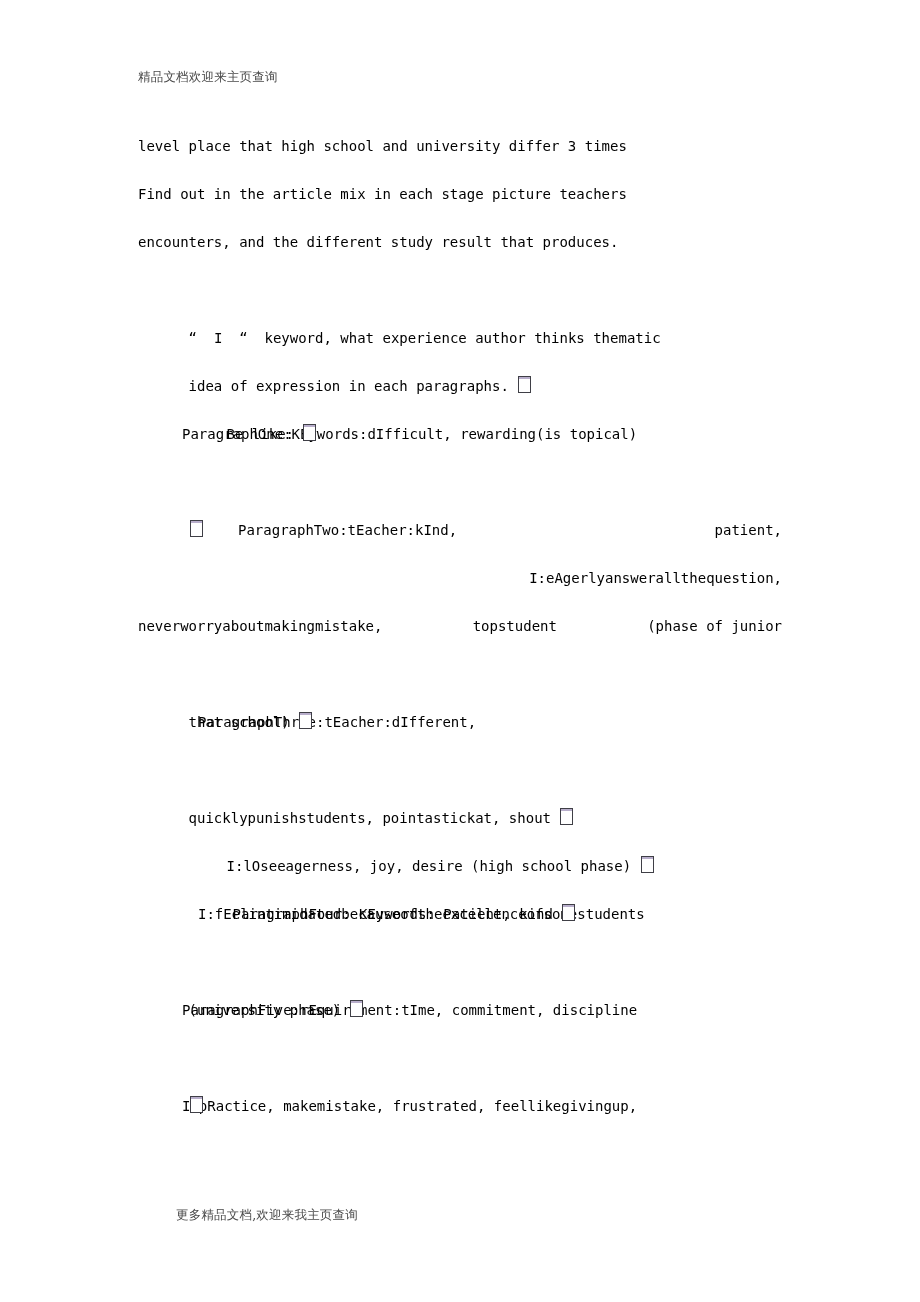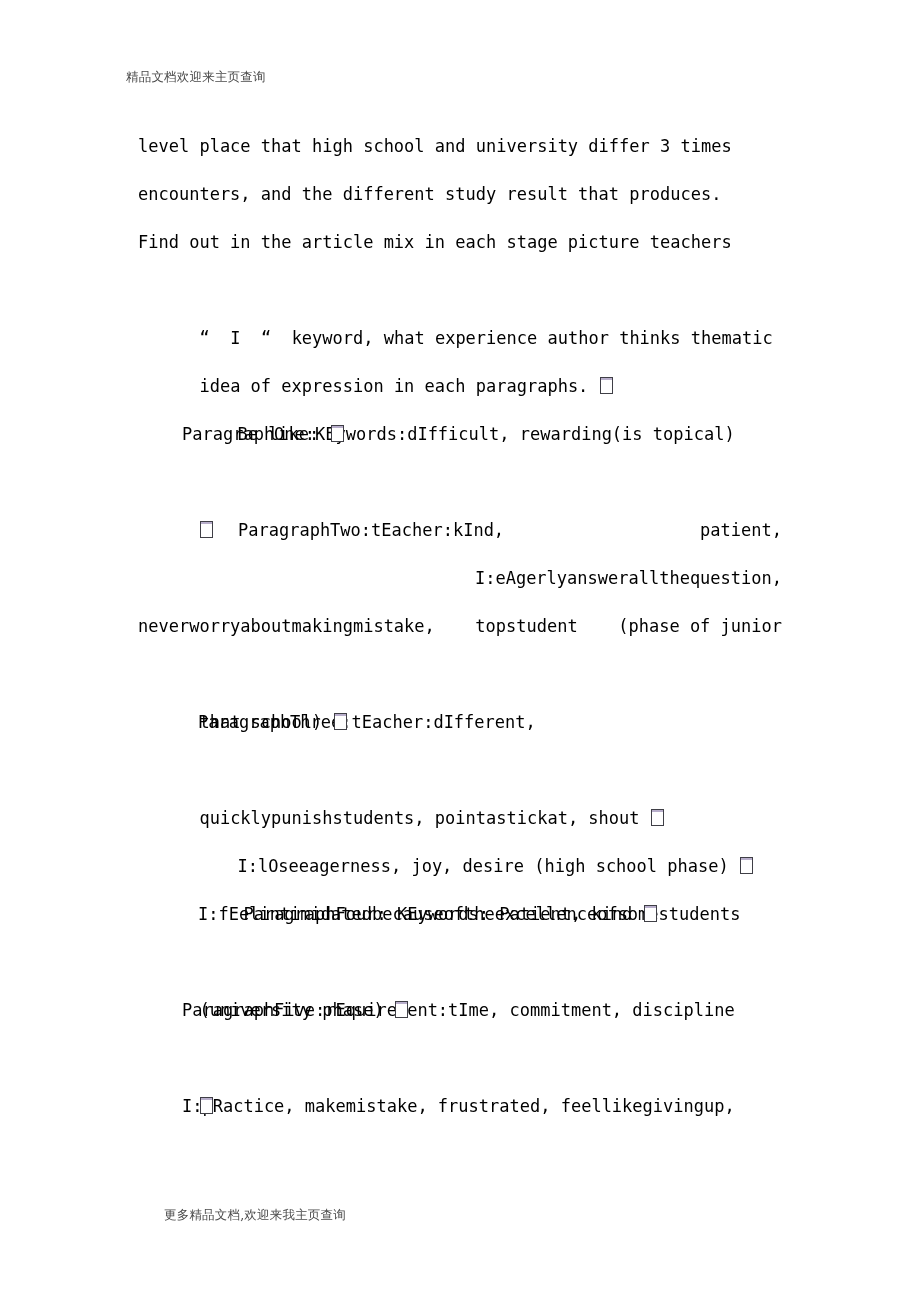--- a/index.html
+++ b/index.html
@@ -17,42 +17,42 @@
 
   .page {
     position: absolute;
     inset: 0;
     background: #ffffff;
   }
 
   
   .watermark {
     position: absolute;
-    left: 126px;
+    left: 138px;
     font-family: "DejaVu Serif", "Liberation Serif", serif;
     font-size: 12.5px;
     line-height: 1;
     color: #4a4a4a;
     letter-spacing: 0.2px;
     white-space: nowrap;
   }
   .watermark.top { top: 71px; }
   .watermark.bottom { top: 1209px; margin-left: 38px; }
 
   
   .body-block {
     position: absolute;
     left: 138px;
     top: 122px;
     width: 644px;
   }
 
   .line {
     font-family: "DejaVu Sans Mono", "Liberation Mono", monospace;
-    font-size: 17px;
+    font-size: 14px;
     line-height: 48px;
     color: #000000;
     white-space: pre;
     letter-spacing: 0px;
     height: 48px;
   }
 
   
   .line.spread {
     display: flex;
@@ -93,23 +93,23 @@
 <body>
 
 <div class="page">
 
   <div class="watermark top">精品文档欢迎来主页查询</div>
 
   <div class="body-block">
 
     <div class="line">level place that high school and university differ 3 times</div>
 
+    <div class="line">Find out in the article mix in each stage picture teachers</div>
+
     <div class="line">encounters, and the different study result that produces.</div>
-
-    <div class="line">Find out in the article mix in each stage picture teachers</div>
 
     <div class="line">
       <span>“</span><span>  </span><span>I</span><span>  </span><span>“</span><span>  </span><span>keyword, what experience author thinks thematic</span>
     </div>
 
     <div class="line">
       <span>idea of expression in each paragraphs.</span><span> </span><span class="tofu"></span>
     </div>
 
     <div class="line indent-2">

